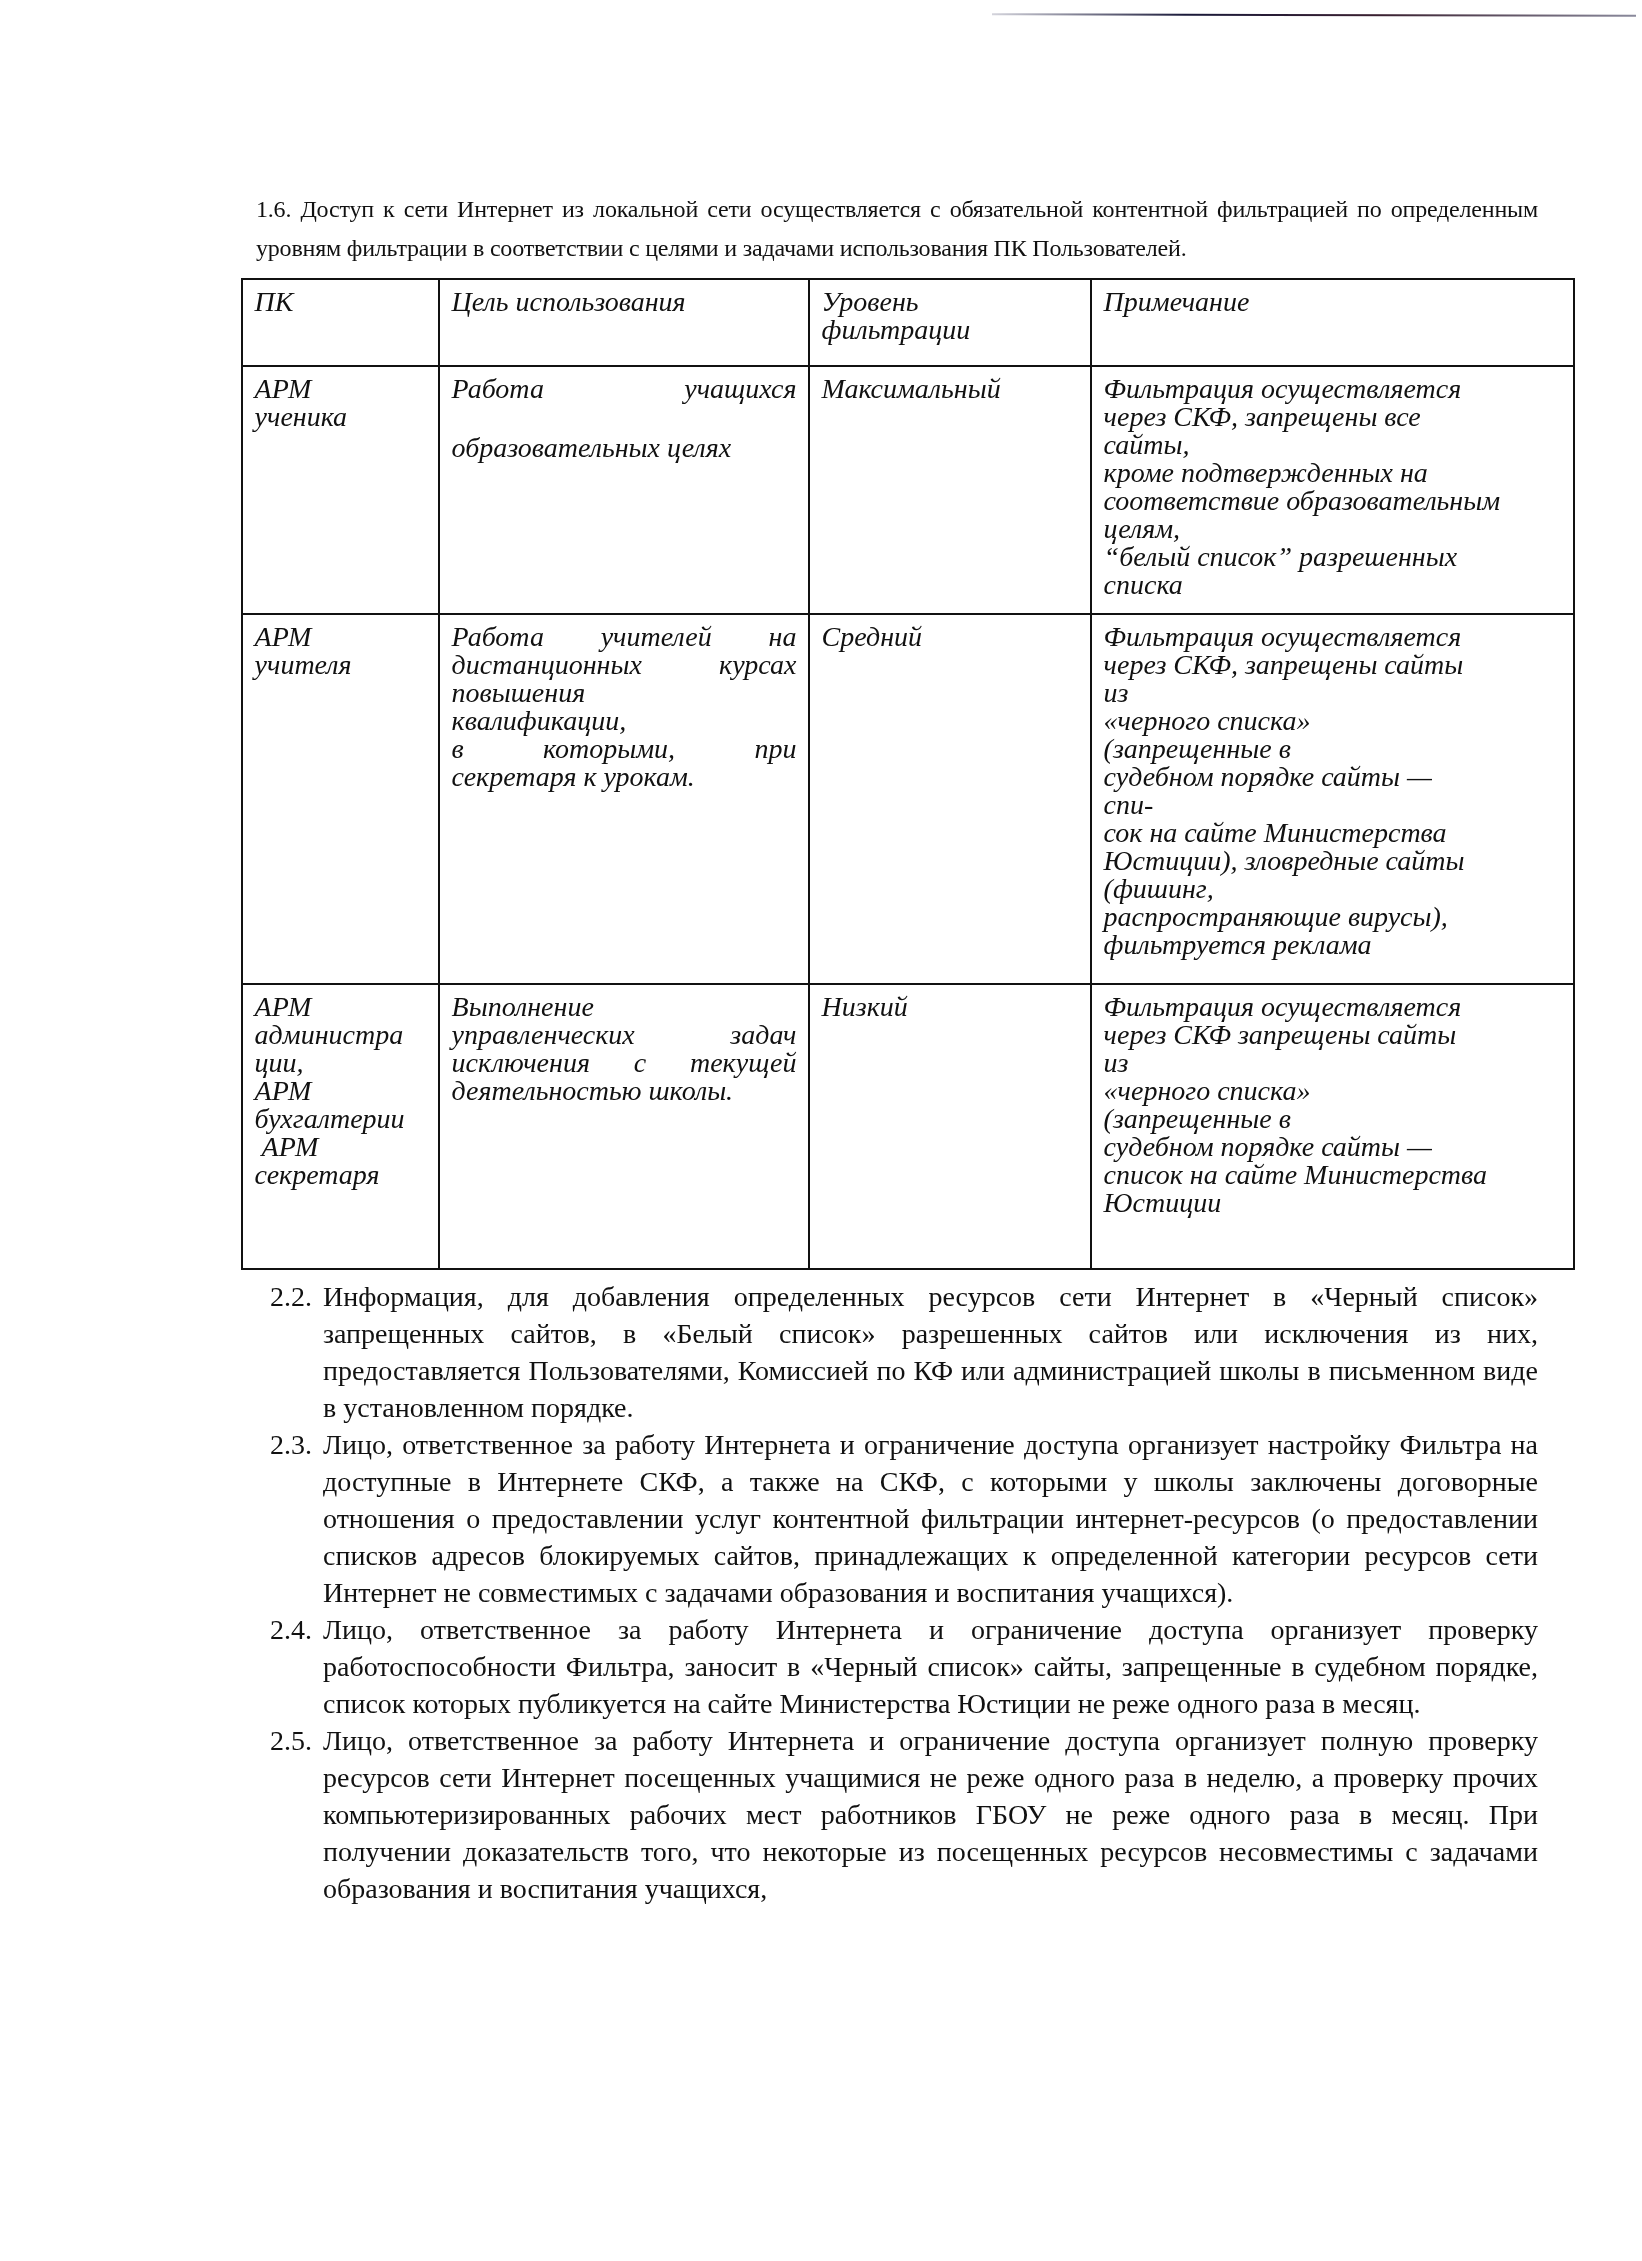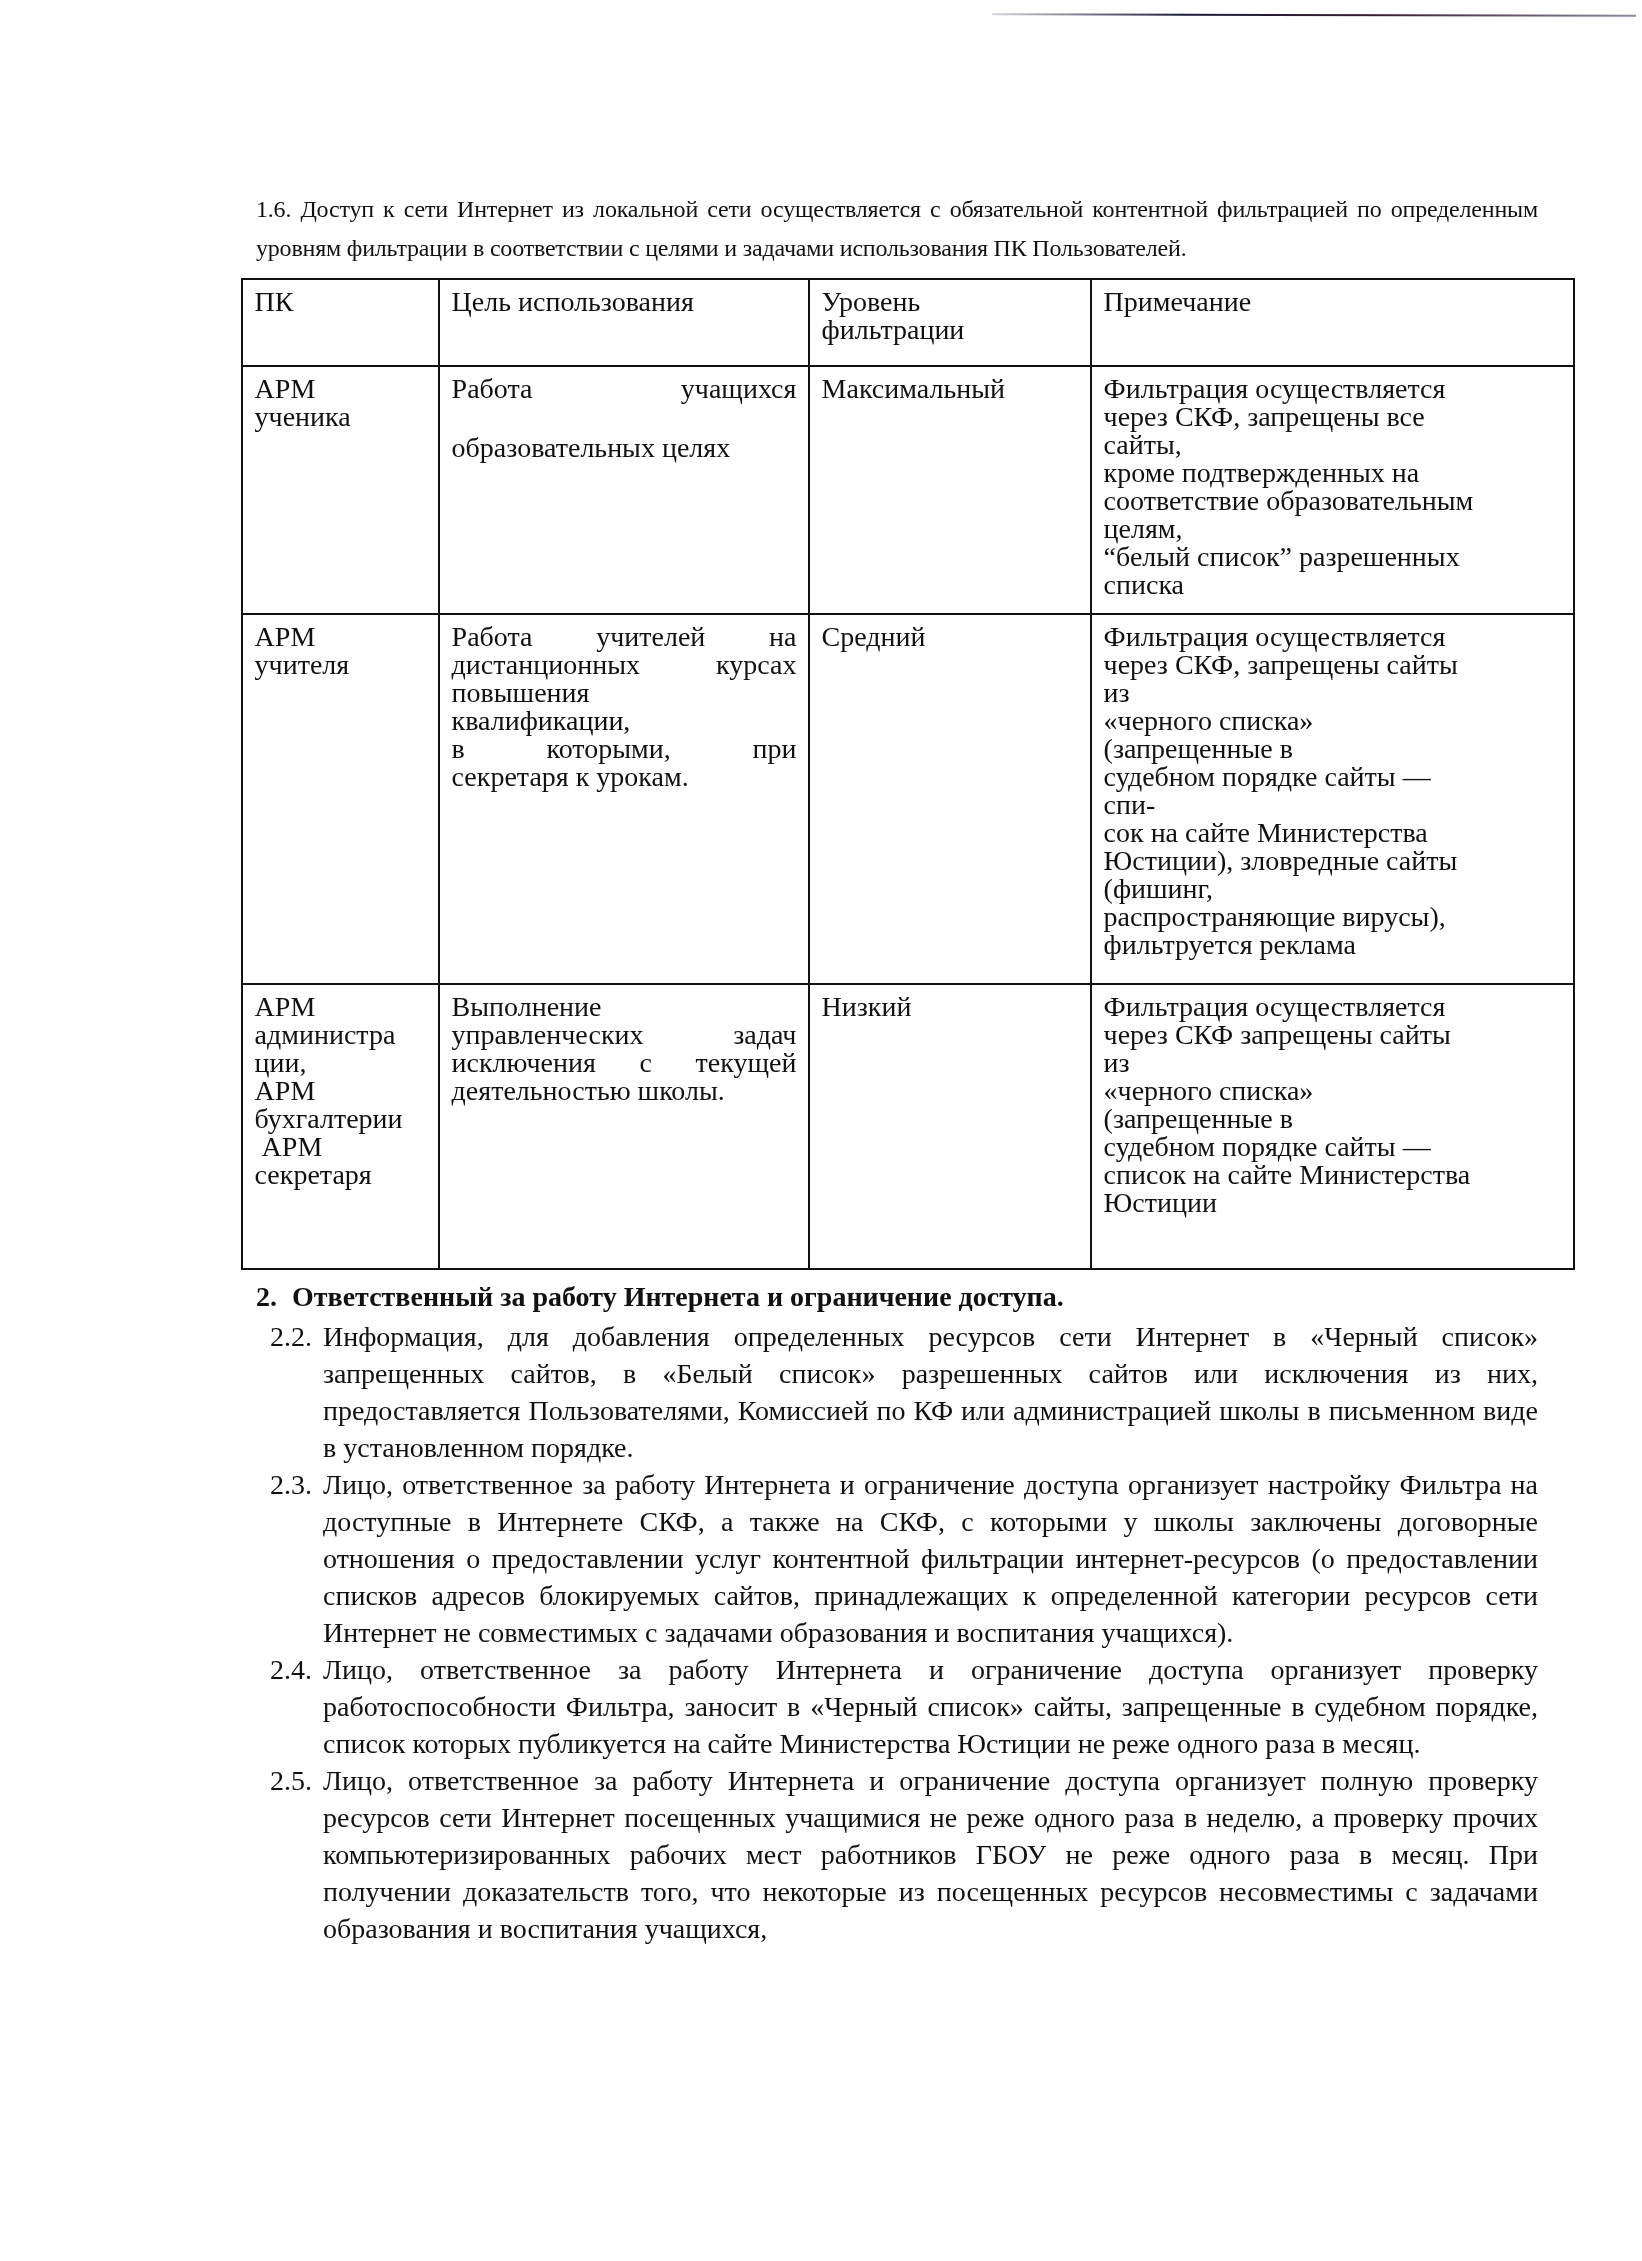--- a/index.html
+++ b/index.html
@@ -14,21 +14,21 @@
     transform: rotate(0.15deg);
   }
   .intro {
     position: absolute; left: 256px; top: 166px; width: 1282px;
     font-size: 24px; line-height: 39px; text-align: justify;
     letter-spacing: -0.2px;
   }
   table.filter-table {
     position: absolute; left: 241px; top: 278px; width: 1332px;
     border-collapse: collapse; table-layout: fixed;
-    font-size: 28px; line-height: 28px;
+    font-size: 28px; line-height: 28px; font-style: italic;
   }
   table.filter-table td, table.filter-table th {
     border: 2.6px solid #111; vertical-align: top; text-align: left;
     font-weight: normal; padding: 7.7px 11.6px 6.4px 11.6px;
   }
   table.filter-table th { height: 71px; }
   .row-1 td { height: 232px; }
   .row-2 td { height: 354px; }
   .row-3 td { height: 269px; }
   .line { display: block; }
@@ -148,23 +148,20 @@
       <span class="line">(запрещенные в</span>
       <span class="line">судебном порядке сайты —</span>
       <span class="line">список на сайте Министерства</span>
       <span class="line">Юстиции</span>
     </td>
   </tr>
 </tbody>
   </table>
 
 <div class="section">
-  <p class="section-title">
-    <span class="num">2.</span><span>Ответственный за работу Интернета и ограничение доступа.</span>
-  </p>
   <p class="para">
     <span class="pnum">2.2.</span>
     <span class="ptext">Информация, для добавления определенных ресурсов сети Интернет в «Черный список» запрещенных сайтов, в «Белый список» разрешенных сайтов или исключения из них, предоставляется Пользователями, Комиссией по КФ или администрацией школы в письменном виде в установленном порядке.</span>
   </p>
   <p class="para">
     <span class="pnum">2.3.</span>
     <span class="ptext">Лицо, ответственное за работу Интернета и ограничение доступа организует настройку Фильтра на доступные в Интернете СКФ, а также на СКФ, с которыми у школы заключены договорные отношения о предоставлении услуг контентной фильтрации интернет-ресурсов (о предоставлении списков адресов блокируемых сайтов, принадлежащих к определенной категории ресурсов сети Интернет не совместимых с задачами образования и воспитания учащихся).</span>
   </p>
   <p class="para">
     <span class="pnum">2.4.</span>

